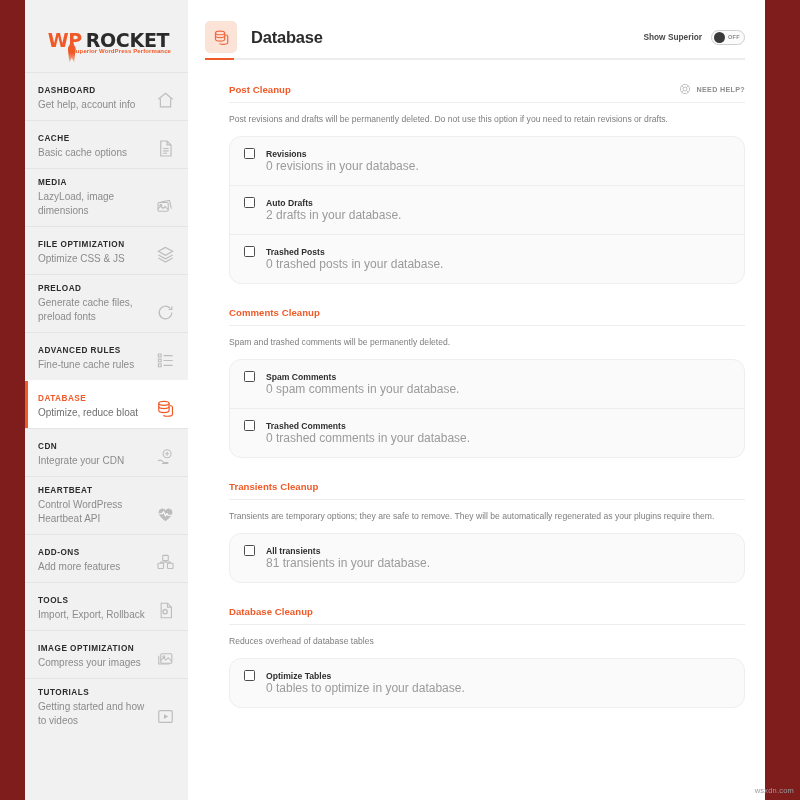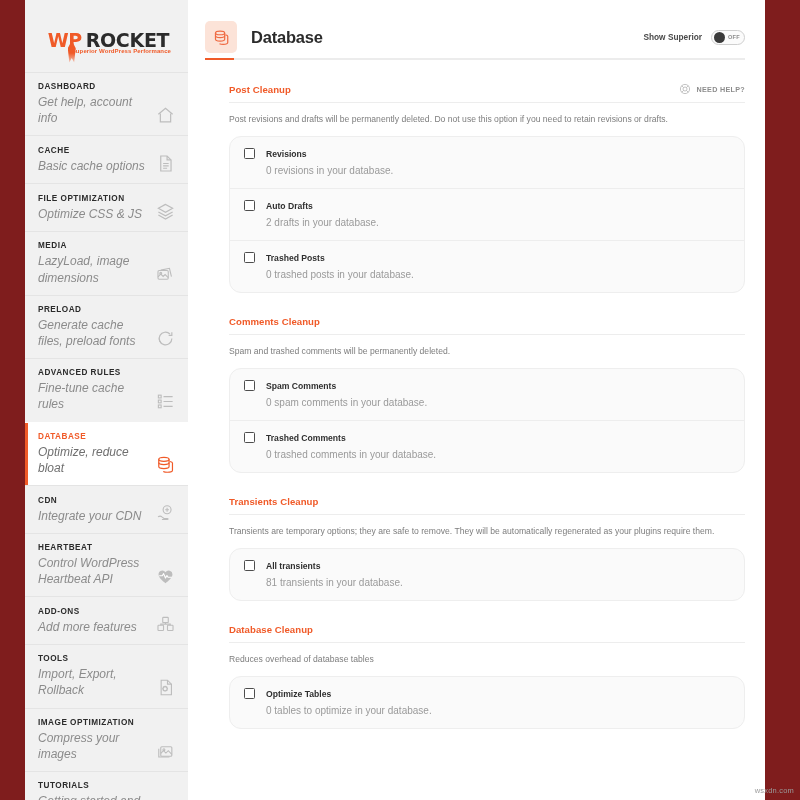--- a/index.html
+++ b/index.html
@@ -102,24 +102,23 @@
     display: block;
     font-size: 8.2px;
     font-weight: bold;
     letter-spacing: 0.5px;
     color: #2b2b2b;
     text-transform: uppercase;
     margin-bottom: 3px;
   }
   .nav-sub {
     display: block;
-    font-size: 12px;
+    font-size: 10px;
     color: #8b8b8b;
     line-height: 1.35;
-    font-style: italic;
   }
   .nav-icon {
     width: 22px;
     height: 22px;
     flex: 0 0 22px;
     color: #bdbdbd;
     display: flex;
     align-items: center;
     justify-content: center;
   }
@@ -301,23 +300,23 @@
     cursor: pointer;
     box-sizing: border-box;
   }
   .option-label {
     font-size: 8.6px;
     font-weight: bold;
     color: #2f2f2f;
     margin-left: 11px;
   }
   .option-count {
-    font-size: 10px;
+    font-size: 12px;
     color: #9a9a9a;
-    margin: 6px 0 0 22px;
+    margin: 0 0 0 22px;
   }
 
   .watermark {
     position: absolute;
     right: 6px;
     bottom: 5px;
     font-size: 7.5px;
     color: #9b9b9b;
     letter-spacing: 0.2px;
   }
@@ -359,42 +358,42 @@
           <span class="nav-icon">
             <svg viewBox="0 0 24 24" fill="none" stroke="currentColor" stroke-width="1.5">
               <path d="M6 2.5h8l5 5V21.5H6z"></path>
               <path d="M14 2.5v5h5"></path>
               <path d="M9 12h7M9 15h7M9 18h5"></path>
             </svg>
           </span>
         </div>
         <div class="nav-item">
           <div class="nav-text">
-            <span class="nav-title">FILE OPTIMIZATION</span>
-            <span class="nav-sub">Optimize CSS &amp; JS</span>
-          </div>
-          <span class="nav-icon">
-            <svg viewBox="0 0 24 24" fill="none" stroke="currentColor" stroke-width="1.5">
-              <path d="M12 3 3 8l9 5 9-5z"></path>
-              <path d="M3 12.5 12 17.5 21 12.5"></path>
-              <path d="M3 16.5 12 21.5 21 16.5"></path>
-            </svg>
-          </span>
-        </div>
-        <div class="nav-item">
-          <div class="nav-text">
             <span class="nav-title">MEDIA</span>
             <span class="nav-sub">LazyLoad, image dimensions</span>
           </div>
           <span class="nav-icon">
             <svg viewBox="0 0 24 24" fill="none" stroke="currentColor" stroke-width="1.4">
               <rect x="2.5" y="7" width="13" height="11" rx="1.5"></rect>
               <path d="M2.5 15l3.5-3.5 3 3 2.5-2.5 4 4"></path>
               <circle cx="6" cy="10.5" r="1.2"></circle>
               <path d="M6 6.5 17 4.2l2.5 10.5"></path>
+            </svg>
+          </span>
+        </div>
+        <div class="nav-item">
+          <div class="nav-text">
+            <span class="nav-title">FILE OPTIMIZATION</span>
+            <span class="nav-sub">Optimize CSS &amp; JS</span>
+          </div>
+          <span class="nav-icon">
+            <svg viewBox="0 0 24 24" fill="none" stroke="currentColor" stroke-width="1.5">
+              <path d="M12 3 3 8l9 5 9-5z"></path>
+              <path d="M3 12.5 12 17.5 21 12.5"></path>
+              <path d="M3 16.5 12 21.5 21 16.5"></path>
             </svg>
           </span>
         </div>
         <div class="nav-item">
           <div class="nav-text">
             <span class="nav-title">PRELOAD</span>
             <span class="nav-sub">Generate cache files, preload fonts</span>
           </div>
           <span class="nav-icon">
             <svg viewBox="0 0 24 24" fill="none" stroke="currentColor" stroke-width="1.5">

